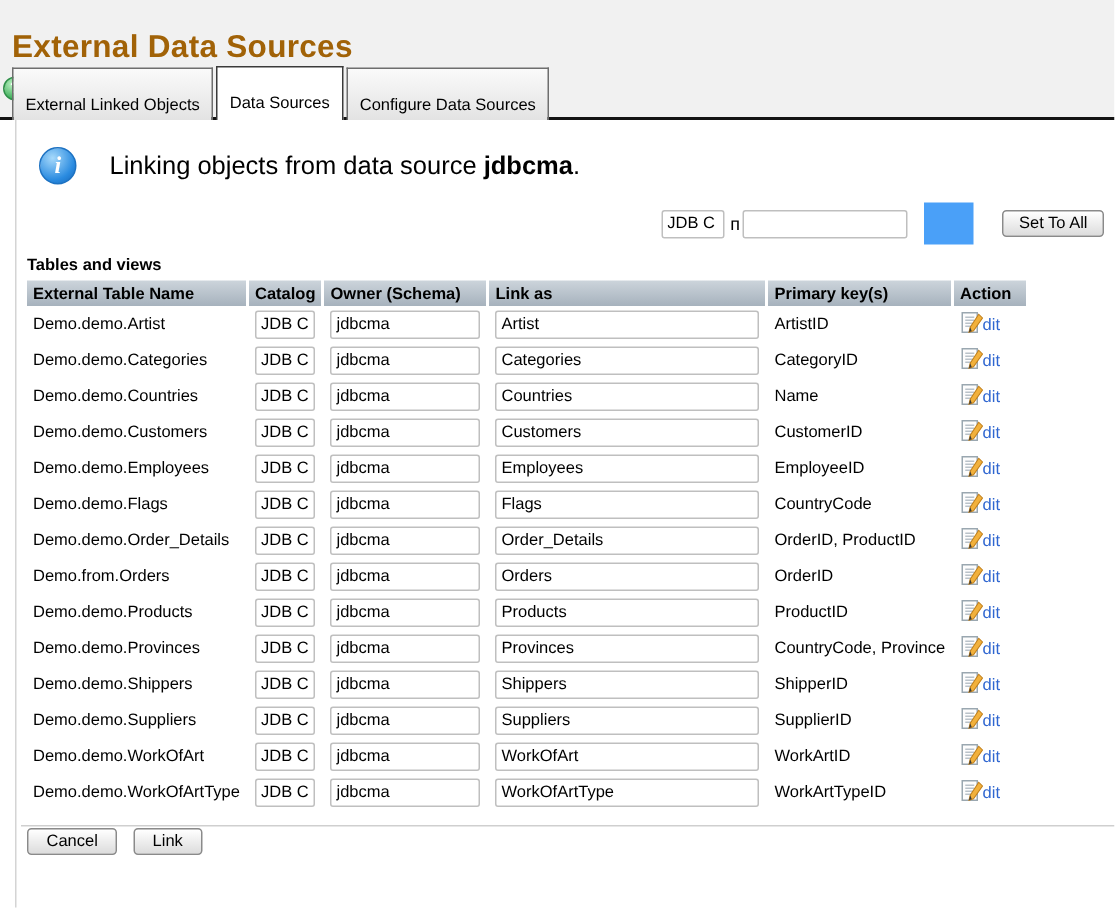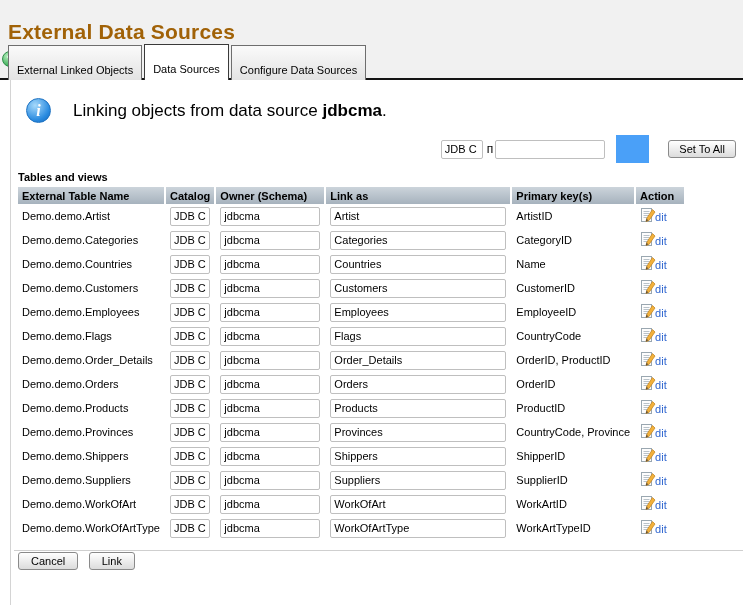--- a/index.html
+++ b/index.html
@@ -322,21 +322,21 @@
           <line x1="3.5" y1="10.5" x2="9.5" y2="10.5" stroke="#b9c2c9"></line>
           <polygon points="12.5,2.5 15,5 9,13.5 6,14.5 6.8,11.2" fill="#f2b13c" stroke="#c07f1a" stroke-width="0.7"></polygon>
           <polygon points="6,14.5 6.8,11.2 7.8,13.6" fill="#3a3a3a"></polygon>
         </svg>
               <span>dit</span>
       </a>
     </td>
   </tr>
 
   <tr>
-    <td>Demo.demo.Orders</td>
+    <td>Demo.from.Orders</td>
     <td><input class="fld" value="JDB C" style=""></td>
     <td><input class="fld" value="jdbcma" style=""></td>
     <td><input class="fld" value="Orders" style=""></td>
     <td>OrderID</td>
     <td>
       <a class="edit-link" href="#">
         <svg class="edit-icon" viewBox="0 0 16 16">
           <rect x="1.5" y="1.5" width="10" height="13" fill="#fdfdfd" stroke="#9aa7b0"></rect>
           <line x1="3.5" y1="4.5" x2="9.5" y2="4.5" stroke="#b9c2c9"></line>
           <line x1="3.5" y1="6.5" x2="9.5" y2="6.5" stroke="#b9c2c9"></line>

